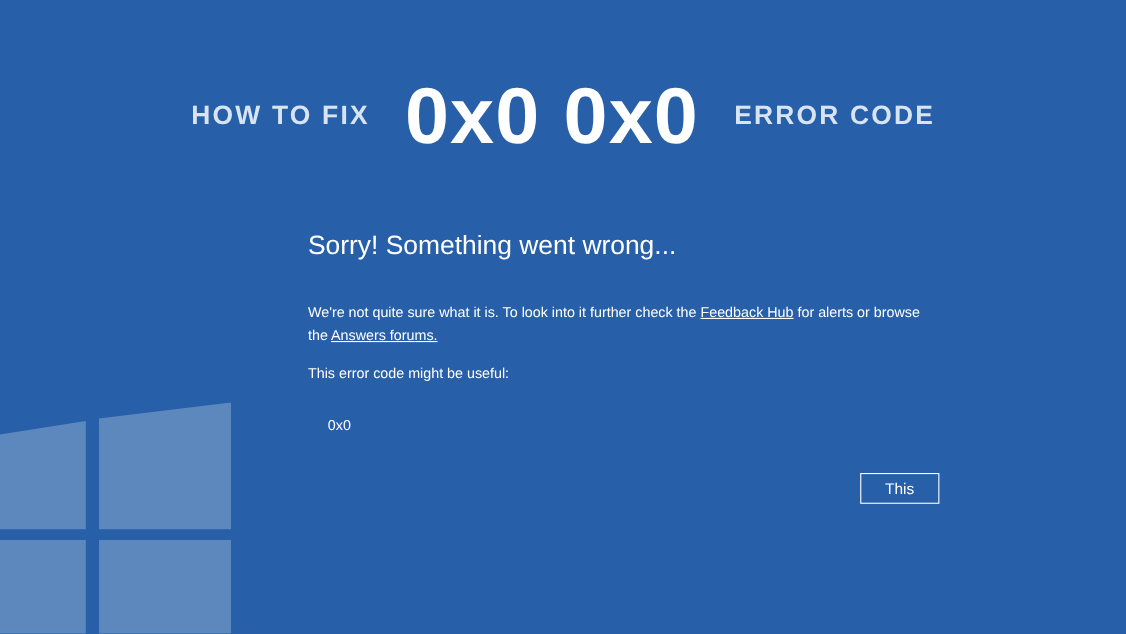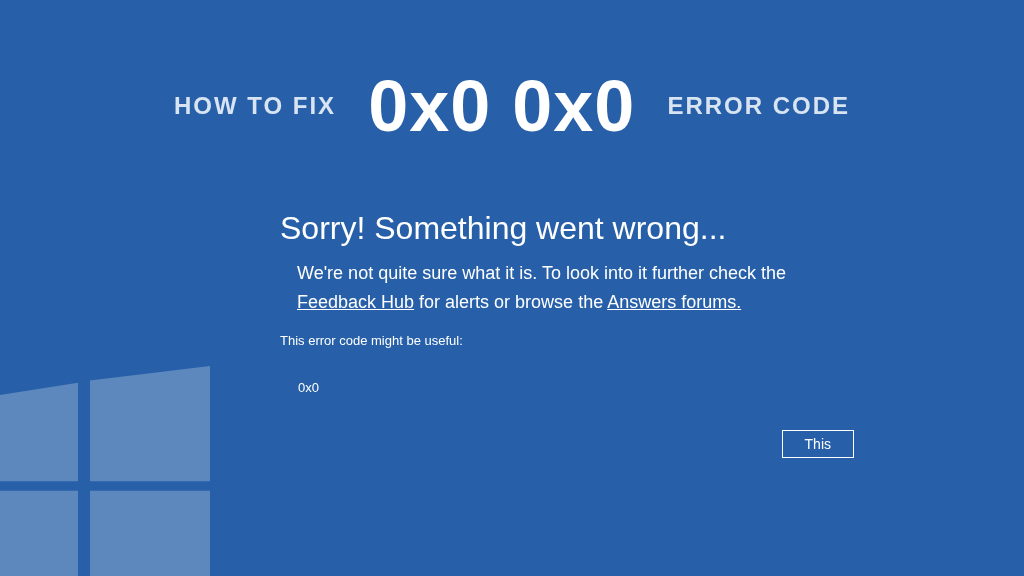--- a/index.html
+++ b/index.html
@@ -52,29 +52,28 @@
       color: #ffffff;
       text-align: center;
     }
     .content {
       position: absolute;
       top: 210px;
       left: 280px;
       width: 560px;
     }
     .error-title {
-      font-size: 32px;
+      font-size: 24px;
       font-weight: 400;
-      margin-bottom: 12px;
+      margin-bottom: 36px;
     }
     .error-desc {
-      font-size: 18px;
+      font-size: 13px;
       line-height: 1.6;
       margin-bottom: 16px;
-      margin-left: 17px;
     }
     .error-desc .link {
       text-decoration: underline;
       cursor: pointer;
     }
     .error-hint {
       font-size: 13px;
       margin-bottom: 32px;
     }
     .error-code {

